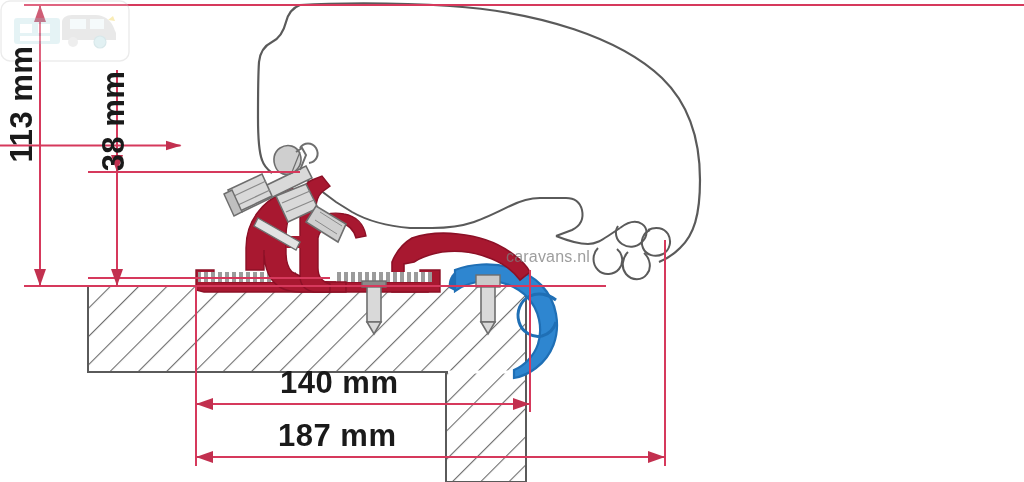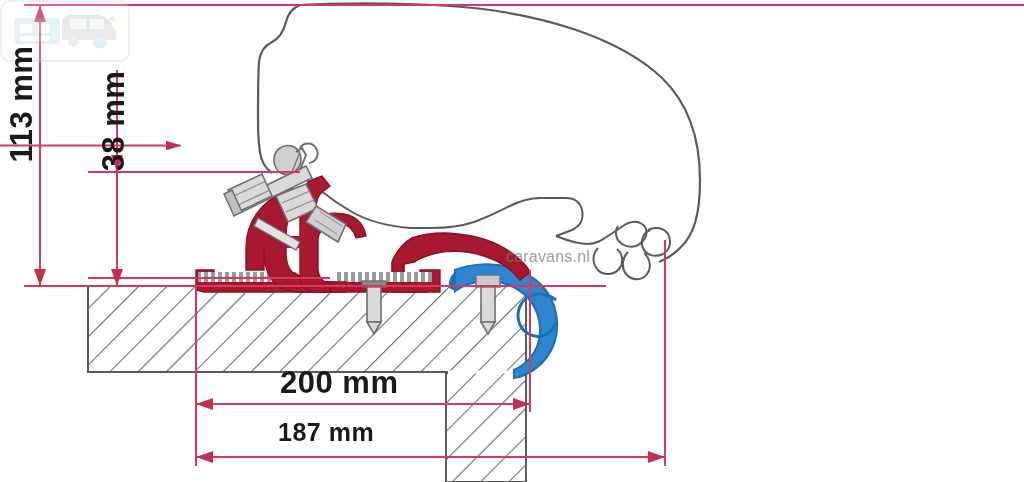--- a/index.html
+++ b/index.html
@@ -11,21 +11,21 @@
     position:absolute;
     color:#1a1a1a;
     font-family:"Liberation Sans","DejaVu Sans",sans-serif;
     font-weight:700;
     white-space:nowrap;
     letter-spacing:.5px;
   }
   #dim-113{left:-36px;top:86px;font-size:31px;transform:rotate(-90deg);transform-origin:center center;}
   #dim-38 {left:64px;top:103px;font-size:31px;transform:rotate(-90deg);transform-origin:center center;}
   #dim-130{left:280px;top:365px;font-size:31px;}
-  #dim-187{left:278px;top:418px;font-size:25px;}
+  #dim-187{left:278px;top:418px;font-size:31px;}
   #watermark{
     position:absolute;left:452px;top:205px;width:130px;height:62px;
     opacity:.40;pointer-events:none;
   }
   #wm-text{
     position:absolute;left:455px;top:248px;width:135px;
     font-size:16px;color:#7d7d7d;opacity:.75;
     font-family:"Liberation Sans","DejaVu Sans",sans-serif;
     text-align:right;white-space:nowrap;letter-spacing:.2px;
   }
@@ -297,16 +297,16 @@
     <rect x="70" y="19" width="16" height="10" fill="#e8f4f6"></rect>
     <rect x="90" y="19" width="14" height="10" fill="#e8f4f6"></rect>
     <circle cx="100" cy="42" r="6" fill="#b9dde2" stroke="#9fc6cc" stroke-width="1.2"></circle>
     <circle cx="73" cy="42" r="5" fill="#d6d6d6"></circle>
     <path d="M108,20 l5,-4 l2,5 z" fill="#f2d14a"></path>
   </svg>
   <div id="wm-text">caravans.nl</div>
 
   <div class="dimtext" id="dim-113">113 mm</div>
   <div class="dimtext" id="dim-38">38 mm</div>
-  <div class="dimtext" id="dim-130">200 mm</div>
+  <div class="dimtext" id="dim-130">140 mm</div>
   <div class="dimtext" id="dim-187">187 mm</div>
 
 </div>
 
 </body></html>

